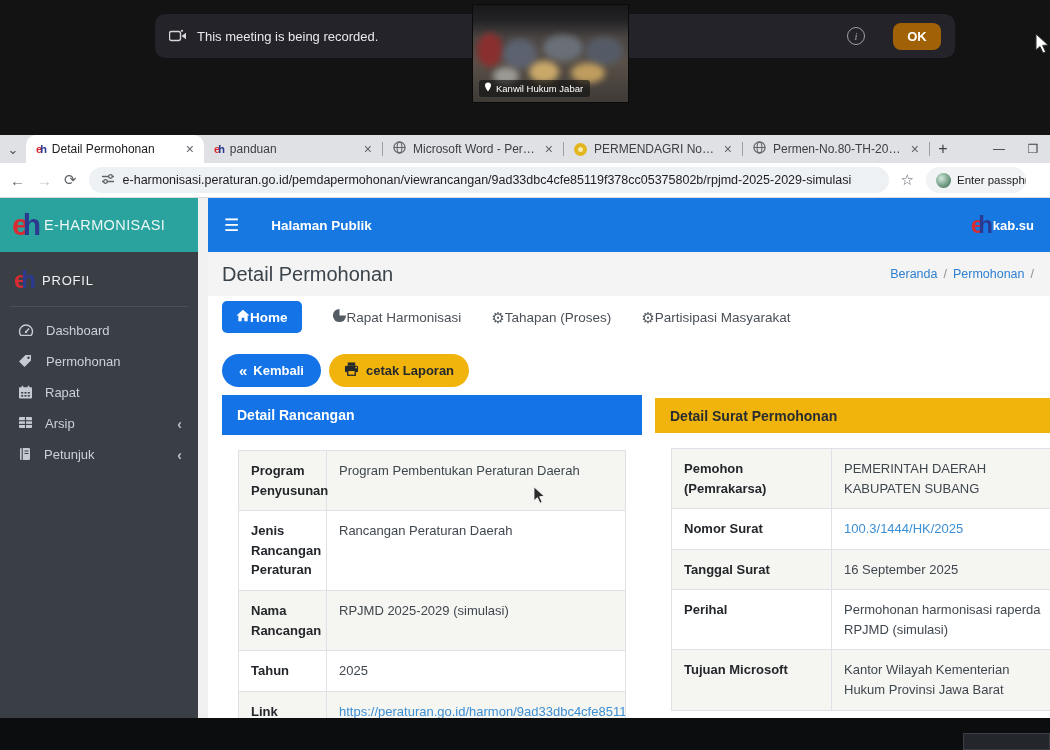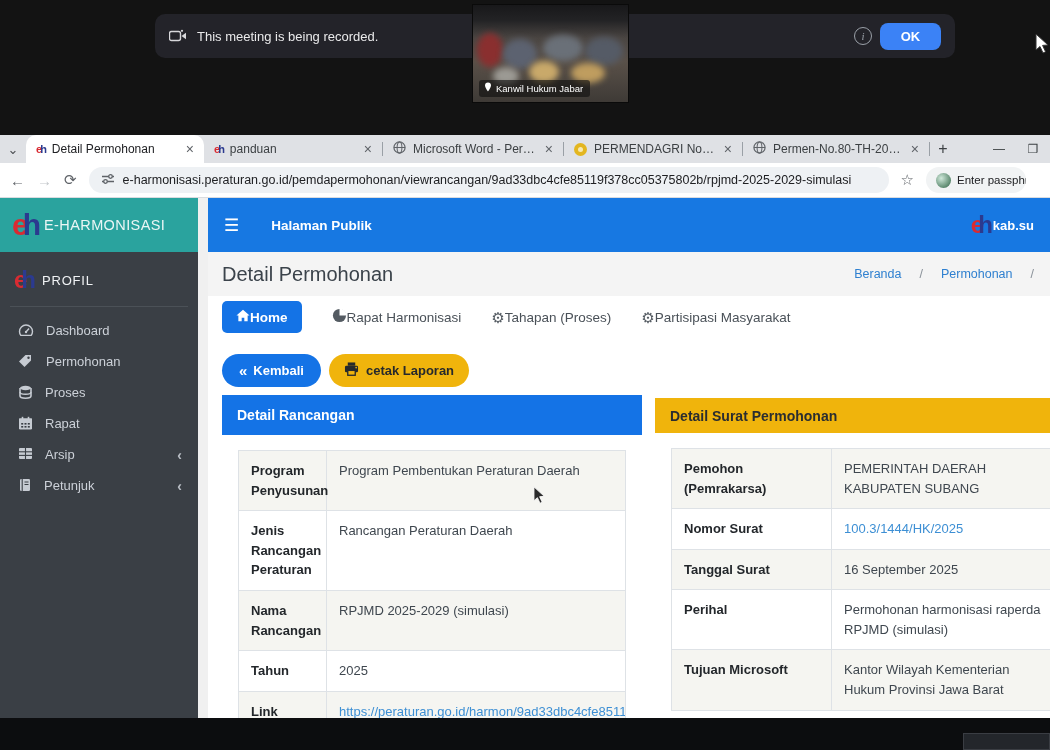--- a/index.html
+++ b/index.html
@@ -5,21 +5,21 @@
   * { margin:0; padding:0; box-sizing:border-box; }
   body { background:#000; font-family:"Liberation Sans", sans-serif; }
   .screen { position:relative; width:1050px; height:750px; background:#0e0e0e; overflow:hidden; }
 
   
   .zoomtop { position:absolute; left:0; top:0; width:1050px; height:135px; background:#131313; }
   .rec-banner { position:absolute; left:155px; top:14px; width:800px; height:44px; background:#232329; border-radius:10px; display:flex; align-items:center; padding:0 14px; }
   .rec-cam { display:flex; margin-right:10px; }
   .rec-text { color:#e9e9ea; font-size:13px; }
   .info-ic { margin-left:auto; width:18px; height:18px; border:1.5px solid #9aa0a8; border-radius:50%; color:#9aa0a8; font-size:11px; font-style:italic; display:flex; align-items:center; justify-content:center; font-family:"Liberation Serif", serif; }
-  .okbtn { margin-left:8px; width:61px; height:27px; background:#3b82f6; border:none; border-radius:8px; color:#fff; font-weight:bold; font-size:13px; cursor:pointer; }
+  .okbtn { margin-left:28px; width:48px; height:27px; background:#a16207; border:none; border-radius:8px; color:#fff; font-weight:bold; font-size:13px; cursor:pointer; }
   .vthumb { position:absolute; left:472px; top:4px; width:157px; height:99px; background:linear-gradient(180deg,#18181a 0%,#232325 16%,#4a4542 34%,#5a5149 58%,#3e3a36 100%); border:1px solid #0a0a0a; overflow:hidden; }
   .vthumb .blob { position:absolute; border-radius:50%; filter:blur(3px); }
   .b1 { left:4px; top:28px; width:26px; height:34px; background:#8a2f2f; }
   .b2 { left:30px; top:34px; width:34px; height:30px; background:#5c6270; }
   .b3 { left:70px; top:30px; width:40px; height:26px; background:#6a7078; }
   .b4 { left:112px; top:32px; width:38px; height:28px; background:#555b66; }
   .b5 { left:56px; top:56px; width:30px; height:22px; background:#c9a96a; border-radius:4px; }
   .b6 { left:98px; top:58px; width:34px; height:20px; background:#bf9d5f; border-radius:4px; }
   .b7 { left:20px; top:62px; width:26px; height:18px; background:#9c9a94; }
   .vname { position:absolute; left:6px; bottom:5px; background:rgba(15,15,15,.62); color:#fff; font-size:9.5px; padding:2px 7px 3px 5px; border-radius:3px; display:flex; align-items:center; gap:4px; white-space:nowrap; }
@@ -69,21 +69,21 @@
   .gapstrip { position:absolute; left:198px; top:0; width:10px; height:520px; background:#f0f0f0; }
   .topnav { position:absolute; left:208px; top:0; width:842px; height:54px; background:#1778e2; display:flex; align-items:center; padding:0 16px; }
   .hamb { color:#fff; font-size:17px; }
   .navlbl { color:#fff; font-size:13.5px; font-weight:bold; margin-left:32px; }
   .navright { margin-left:auto; display:flex; align-items:center; gap:6px; }
   .navacct { color:#fff; font-size:13px; font-weight:bold; }
 
   .content { position:absolute; left:208px; top:54px; width:842px; height:466px; background:#fff; overflow:hidden; }
   .chead { height:44px; background:#f4f4f4; display:flex; align-items:center; padding:0 16px 0 14px; }
   .ptitle { font-size:20px; color:#3b434b; }
-  .bcrumb { margin-left:auto; font-size:12.5px; display:flex; gap:18px; align-items:center; white-space:nowrap; }
+  .bcrumb { margin-left:auto; font-size:12.5px; display:flex; gap:6px; align-items:center; white-space:nowrap; }
   .bcrumb .bl { color:#2f80d0; }
   .bcrumb .sep { color:#8a9199; }
   .tabrow { height:42px; display:flex; align-items:center; gap:30px; padding:0 14px; background:#fff; }
   .ptab { display:flex; align-items:center; font-size:13.5px; color:#4a5158; }
   .ptab .gico { color:#545b62; font-size:15px; line-height:1; }
   .ptab.active { background:#1473e6; color:#fff; border-radius:5px; padding:8px 14px; font-weight:bold; }
   .btnrow { display:flex; gap:8px; padding:16px 0 0 14px; }
   .btn-back { background:#1473e6; color:#fff; border:none; border-radius:17px; height:33px; padding:0 17px; font-size:13px; font-weight:bold; display:flex; align-items:center; gap:6px; }
   .btn-back .dbl { font-size:15px; }
   .btn-print { background:#f0b40c; color:#26292c; border:none; border-radius:17px; height:33px; padding:0 15px; font-size:13px; font-weight:bold; display:flex; align-items:center; gap:7px; }
@@ -248,28 +248,20 @@
         </div>
         <div class="sitem">
           <span><svg width="16" height="14" viewBox="0 0 16 14">
                 <path d="M1 7.5 L7.5 1 H13 v5.5 L6.5 13 Z" fill="#c6cbd2"></path>
                 <circle cx="10.5" cy="3.8" r="1.2" fill="#3a3f45"></circle>
               </svg></span>
           <span>Permohonan</span>
         </div>
         <div class="sitem">
           <span><svg width="15" height="14" viewBox="0 0 15 14">
-                <ellipse cx="7.5" cy="3" rx="5.5" ry="2.2" fill="#c6cbd2"></ellipse>
-                <path d="M2 3v8c0 1.2 2.5 2.2 5.5 2.2S13 12.2 13 11V3" fill="none" stroke="#c6cbd2" stroke-width="1.6"></path>
-                <path d="M2 7c0 1.2 2.5 2.2 5.5 2.2S13 8.2 13 7" fill="none" stroke="#c6cbd2" stroke-width="1.4"></path>
-              </svg></span>
-          <span>Proses</span>
-        </div>
-        <div class="sitem">
-          <span><svg width="15" height="14" viewBox="0 0 15 14">
                 <rect x="1" y="2.5" width="13" height="11" rx="1.2" fill="#c6cbd2"></rect>
                 <rect x="1" y="2.5" width="13" height="3" fill="#c6cbd2"></rect>
                 <line x1="4.5" y1="0.8" x2="4.5" y2="3.5" stroke="#c6cbd2" stroke-width="1.6"></line>
                 <line x1="10.5" y1="0.8" x2="10.5" y2="3.5" stroke="#c6cbd2" stroke-width="1.6"></line>
                 <g fill="#3a3f45">
                   <rect x="3.2" y="7" width="2" height="1.6"></rect>
                   <rect x="6.5" y="7" width="2" height="1.6"></rect>
                   <rect x="9.8" y="7" width="2" height="1.6"></rect>
                   <rect x="3.2" y="10" width="2" height="1.6"></rect>
                   <rect x="6.5" y="10" width="2" height="1.6"></rect>

